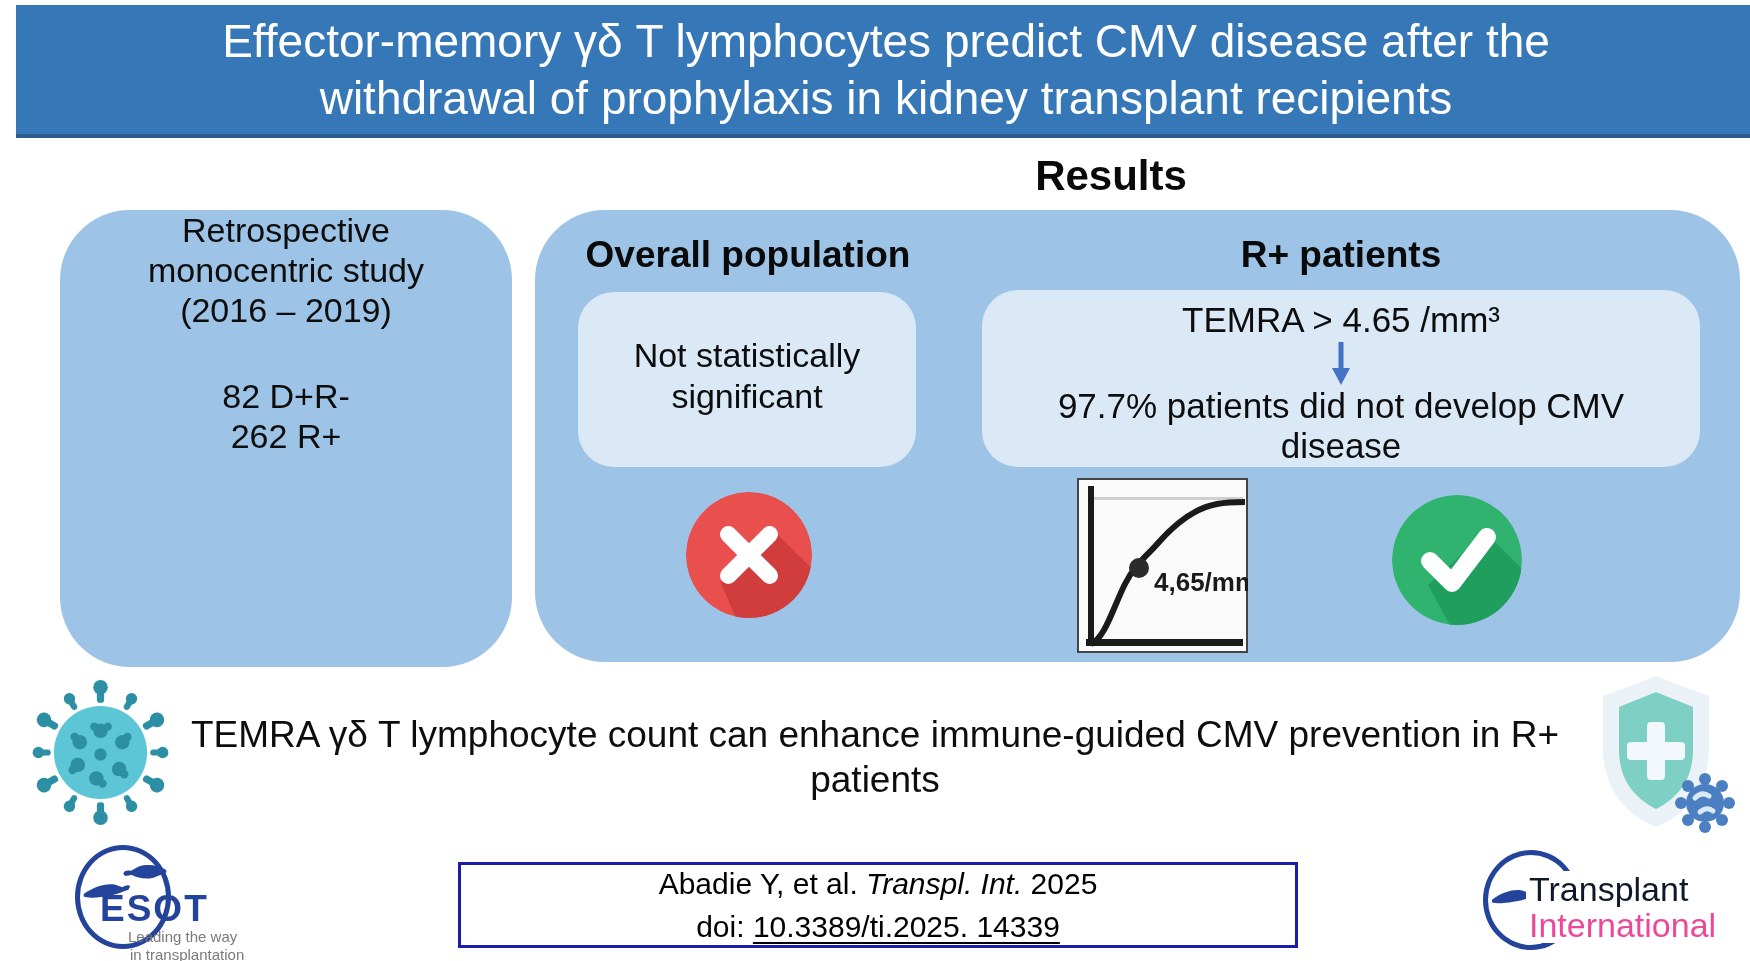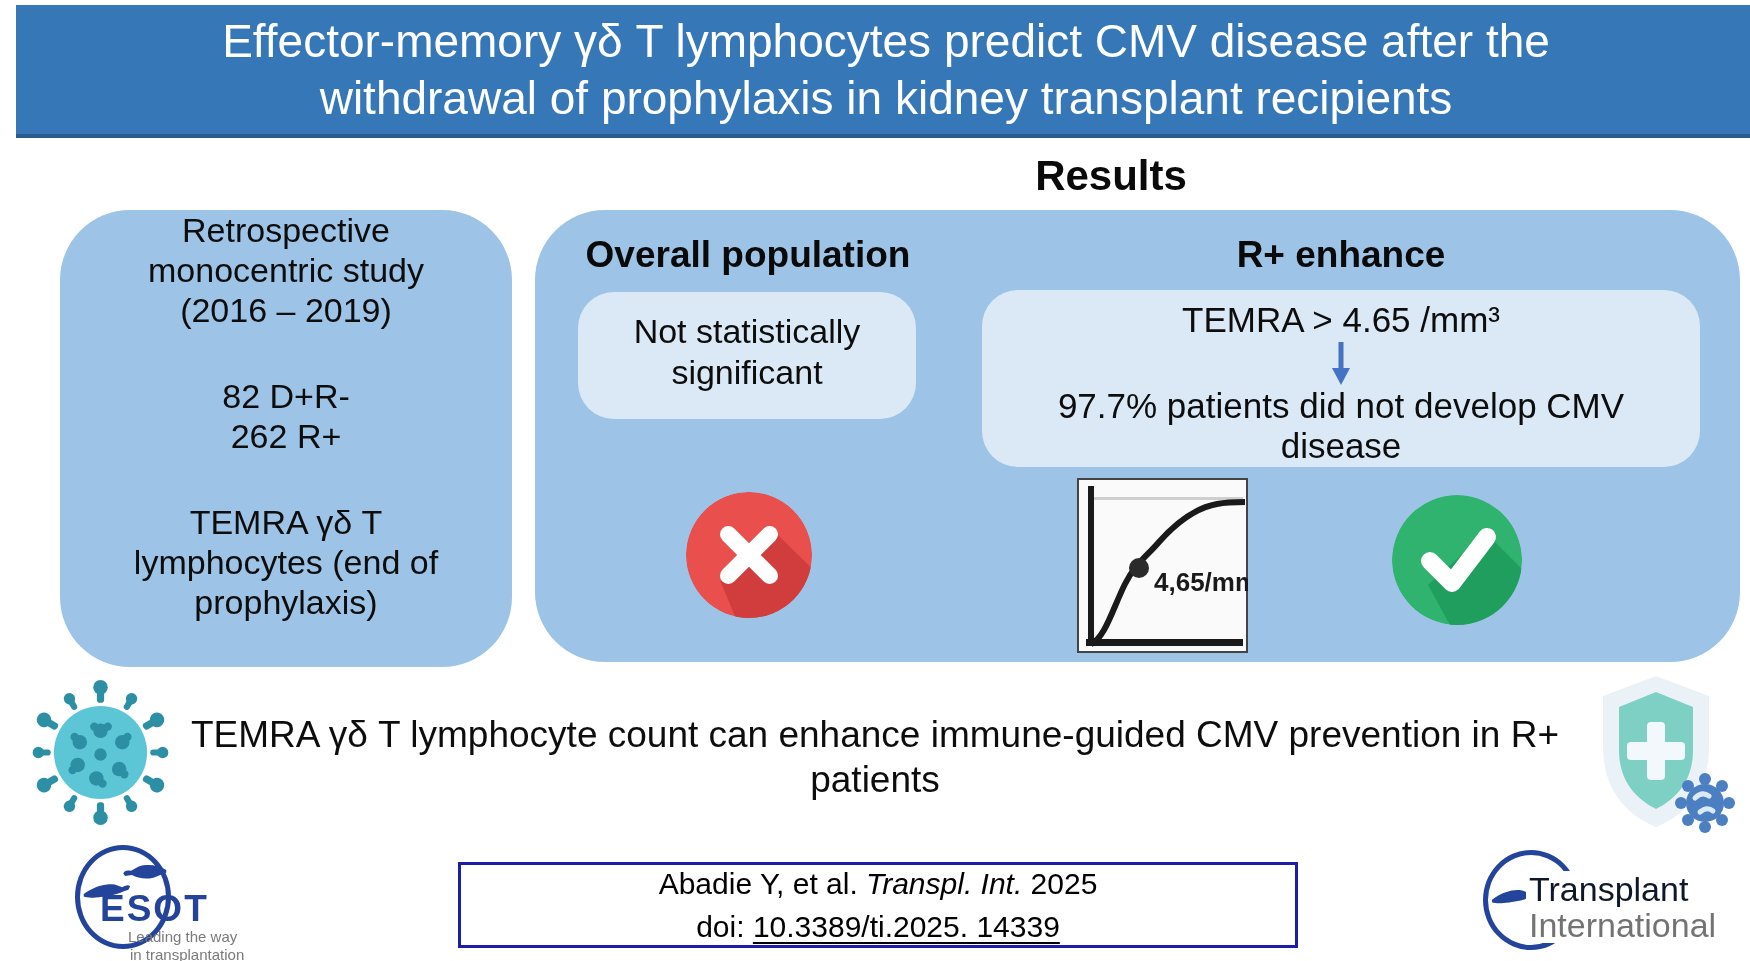--- a/index.html
+++ b/index.html
@@ -19,21 +19,21 @@
   .study-box{left:60px;top:210px;width:452px;height:457px;background:#9dc3e6;border-radius:70px;
              box-sizing:border-box;display:flex;flex-direction:column;gap:46px;
              align-items:center;text-align:center;font-size:34px;line-height:40px;}
   
   .results-box{left:535px;top:210px;width:1205px;height:452px;background:#9dc3e6;border-radius:70px;}
   .col-heading{position:absolute;font-size:37px;font-weight:bold;text-align:center;color:#0a0a0a;}
   #overall-heading{left:43px;top:24px;width:340px;}
   #rplus-heading{left:447px;top:24px;width:718px;}
   .inner-box{position:absolute;background:#dbe9f6;border-radius:36px;text-align:center;
              font-size:34px;line-height:41px;}
-  #overall-inner{left:43px;top:82px;width:338px;height:127px;display:flex;align-items:center;
+  #overall-inner{left:43px;top:82px;width:338px;height:175px;display:flex;align-items:center;
                  justify-content:center;box-sizing:border-box;padding-bottom:8px;}
   #rplus-inner{left:447px;top:80px;width:718px;height:177px;display:flex;flex-direction:column;
                align-items:center;box-sizing:border-box;padding-top:10px;font-size:35px;line-height:40px;}
   #red-x{left:150px;top:281px;}
   #roc-box{left:542px;top:268px;}
   #green-check{left:857px;top:285px;}
   
   .conclusion{left:150px;top:712px;width:1450px;text-align:center;font-size:37px;line-height:45px;}
   
   .citation-box{left:458px;top:862px;width:840px;height:86px;background:#ffffff;
@@ -44,48 +44,45 @@
   .doi-link{text-decoration:underline;text-decoration-thickness:2px;text-underline-offset:5px;color:#000;}
   .logo-circle{position:absolute;border:5px solid #24449c;border-radius:50%;box-sizing:border-box;background:transparent;}
   .esot-wrap{left:70px;top:840px;width:175px;height:121px;}
   .esot-text{position:absolute;left:30px;top:48px;font-size:37px;font-weight:bold;color:#24449c;letter-spacing:2px;}
   .esot-tag{position:absolute;color:#7a7a7a;font-size:15px;line-height:18px;}
   #esot-tag1{left:58px;top:88px;}
   #esot-tag2{left:60px;top:106px;}
   .ti-wrap{left:1480px;top:845px;width:270px;height:116px;}
   .ti-line{position:absolute;font-size:34px;line-height:36px;background:#ffffff;padding:0 3px;}
   #ti-line1{left:46px;top:26px;color:#0f172a;}
-  #ti-line2{left:46px;top:62px;color:#737373;text-align:right;}
+  #ti-line2{left:46px;top:62px;color:#ec4899;text-align:right;}
 </style>
 </head>
 <body>
 
 <div class="page">
 
   <div class="abs banner pre">
     <div>Effector-memory γδ T lymphocytes predict CMV disease after the
 withdrawal of prophylaxis in kidney transplant recipients</div>
   </div>
 
   <div class="abs section-heading" id="results-heading">Results</div>
 
   <div class="abs study-box">
     <div class="pre">Retrospective
 monocentric study
 (2016 – 2019)</div>
     <div class="pre">82 D+R-
 262 R+</div>
-    <div class="pre">TEMRA γδ T
-lymphocytes (end of
-prophylaxis)</div>
   </div>
 
   <div class="abs results-box">
     <div class="col-heading" id="overall-heading">Overall population</div>
-    <div class="col-heading" id="rplus-heading">R+ enhance</div>
+    <div class="col-heading" id="rplus-heading">R+ patients</div>
 
     <div class="inner-box pre" id="overall-inner">
       <div>Not statistically
 significant</div>
     </div>
 
     <div class="inner-box" id="rplus-inner">
       <div class="pre">TEMRA &gt; 4.65 /mm³</div>
       <svg width="20" height="46" viewBox="0 0 20 46">
         <line x1="10" y1="2" x2="10" y2="30" stroke="#4472c4" stroke-width="5"></line>

